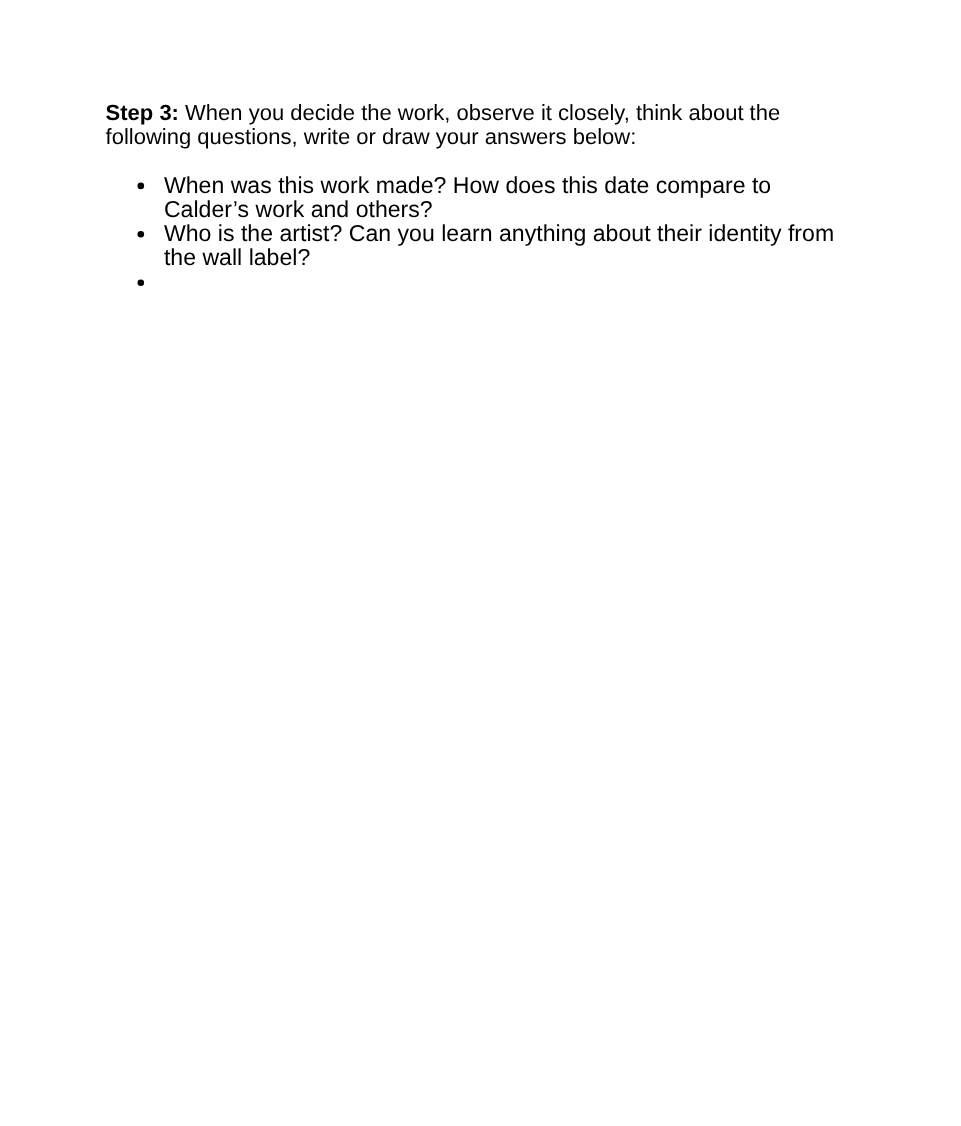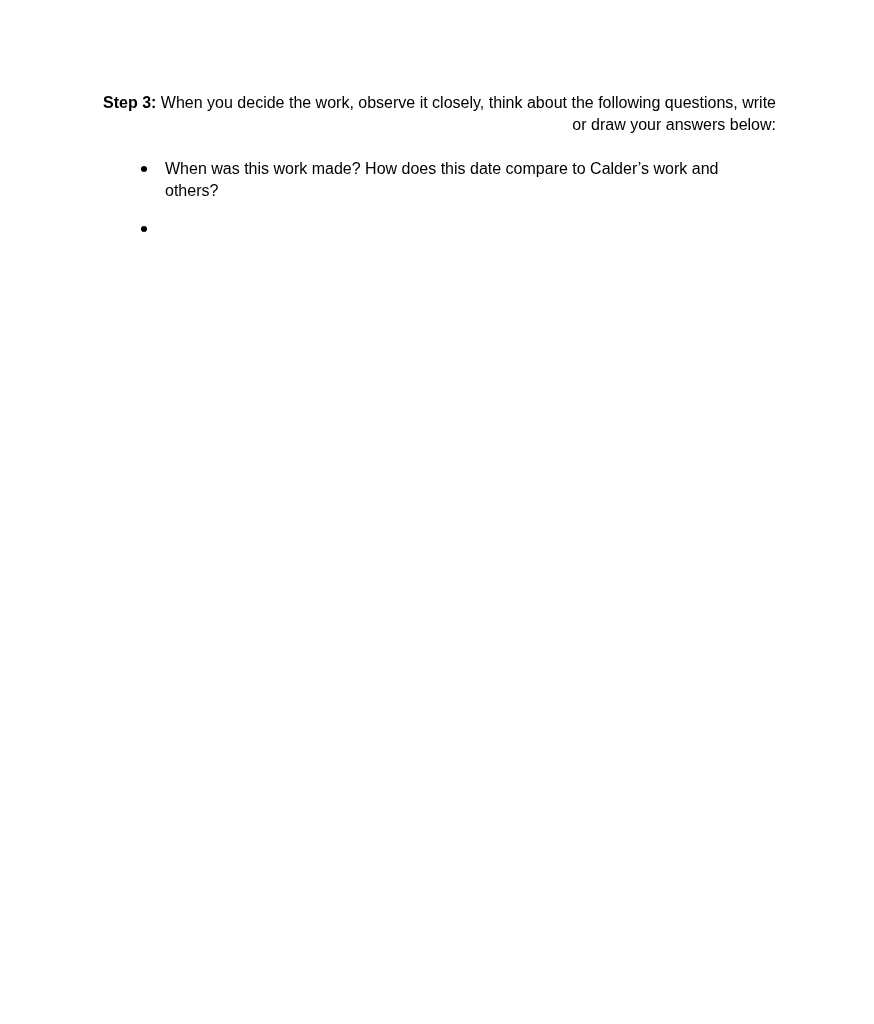--- a/index.html
+++ b/index.html
@@ -17,37 +17,36 @@
     color: #000000;
   }
   .content {
     position: absolute;
     left: 96px;
     top: 92px;
     width: 680px;
   }
   .intro {
     margin: 0;
-    font-size: 16px;
+    font-size: 20px;
     line-height: 22px;
     color: #000000;
-    text-align: right;
   }
   .intro .step-label {
     font-weight: bold;
   }
   ul.question-list {
     list-style: none;
     margin: 22px 0 0 0;
     padding: 0 0 0 53px;
   }
   ul.question-list li {
     position: relative;
-    margin: 16px;
-    font-size: 16px;
+    margin: 0;
+    font-size: 21px;
     line-height: 22px;
     color: #000000;
   }
   ul.question-list li .bullet-dot {
     position: absolute;
     left: -24px;
     top: 8px;
     width: 6px;
     height: 6px;
     border-radius: 50%;
@@ -62,17 +61,21 @@
 
     <p class="intro"><span class="step-label">Step 3:</span><span> When you decide the work, observe it closely, think about the following questions, write or draw your answers below:</span></p>
 
     <ul class="question-list">
       <li>
         <span class="bullet-dot"></span>
         <span>When was this work made? How does this date compare to Calder’s work and others?</span>
       </li>
       <li>
         <span class="bullet-dot"></span>
+        <span>Who is the artist? Can you learn anything about their identity from the wall label?</span>
+      </li>
+      <li>
+        <span class="bullet-dot"></span>
       </li>
     </ul>
 
   </div>
 </div>
 
 </body></html>

